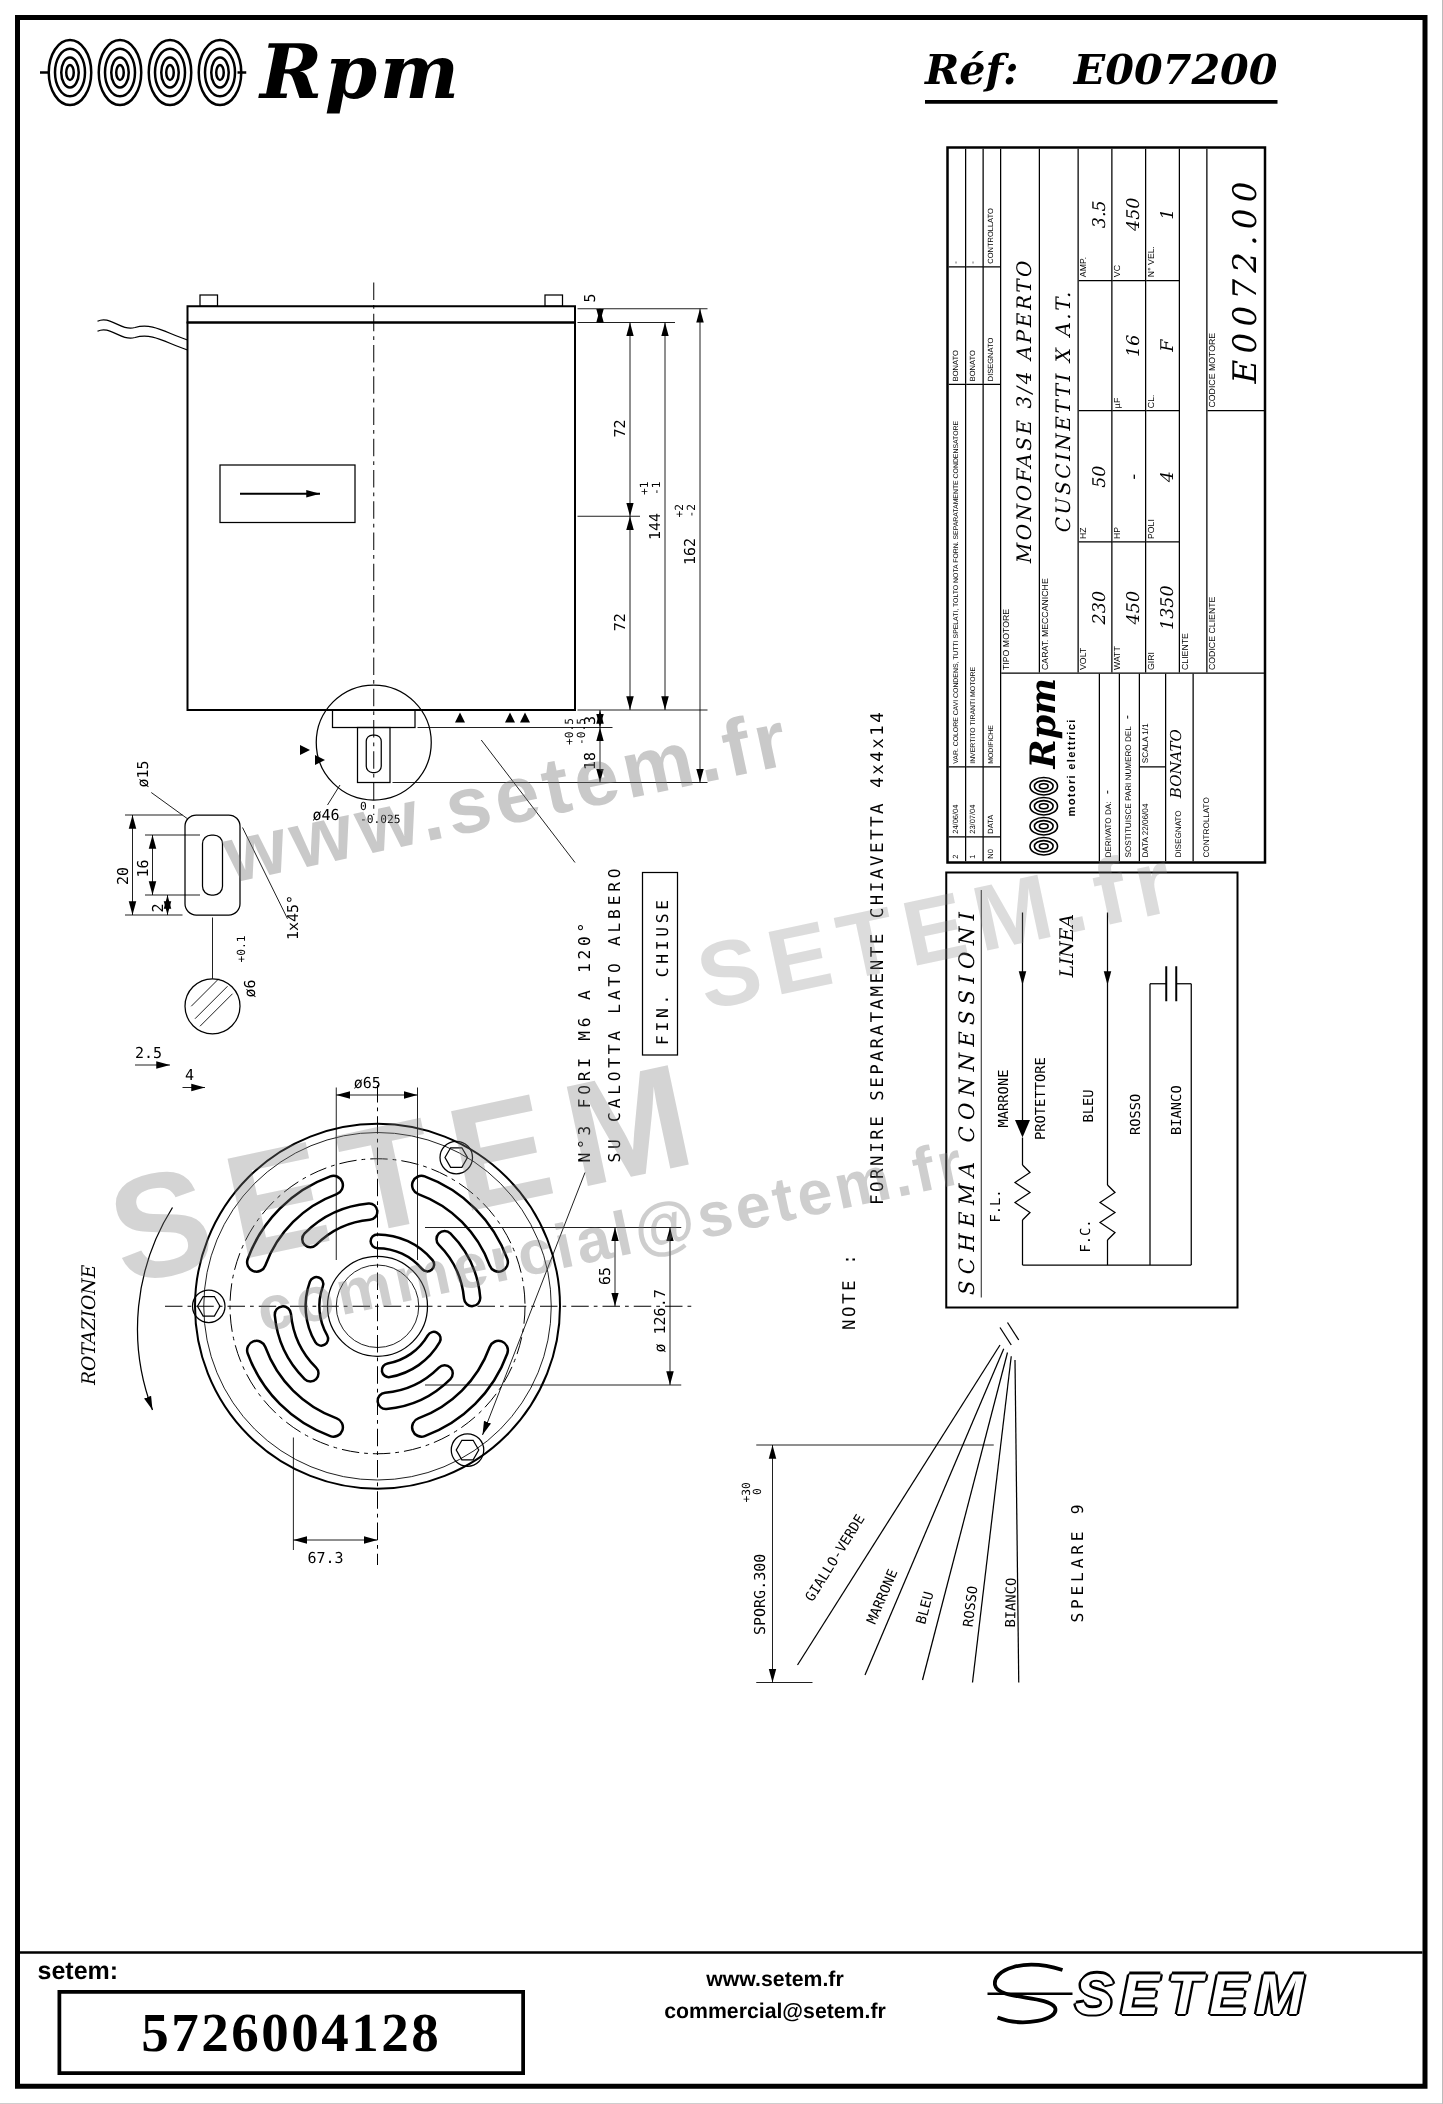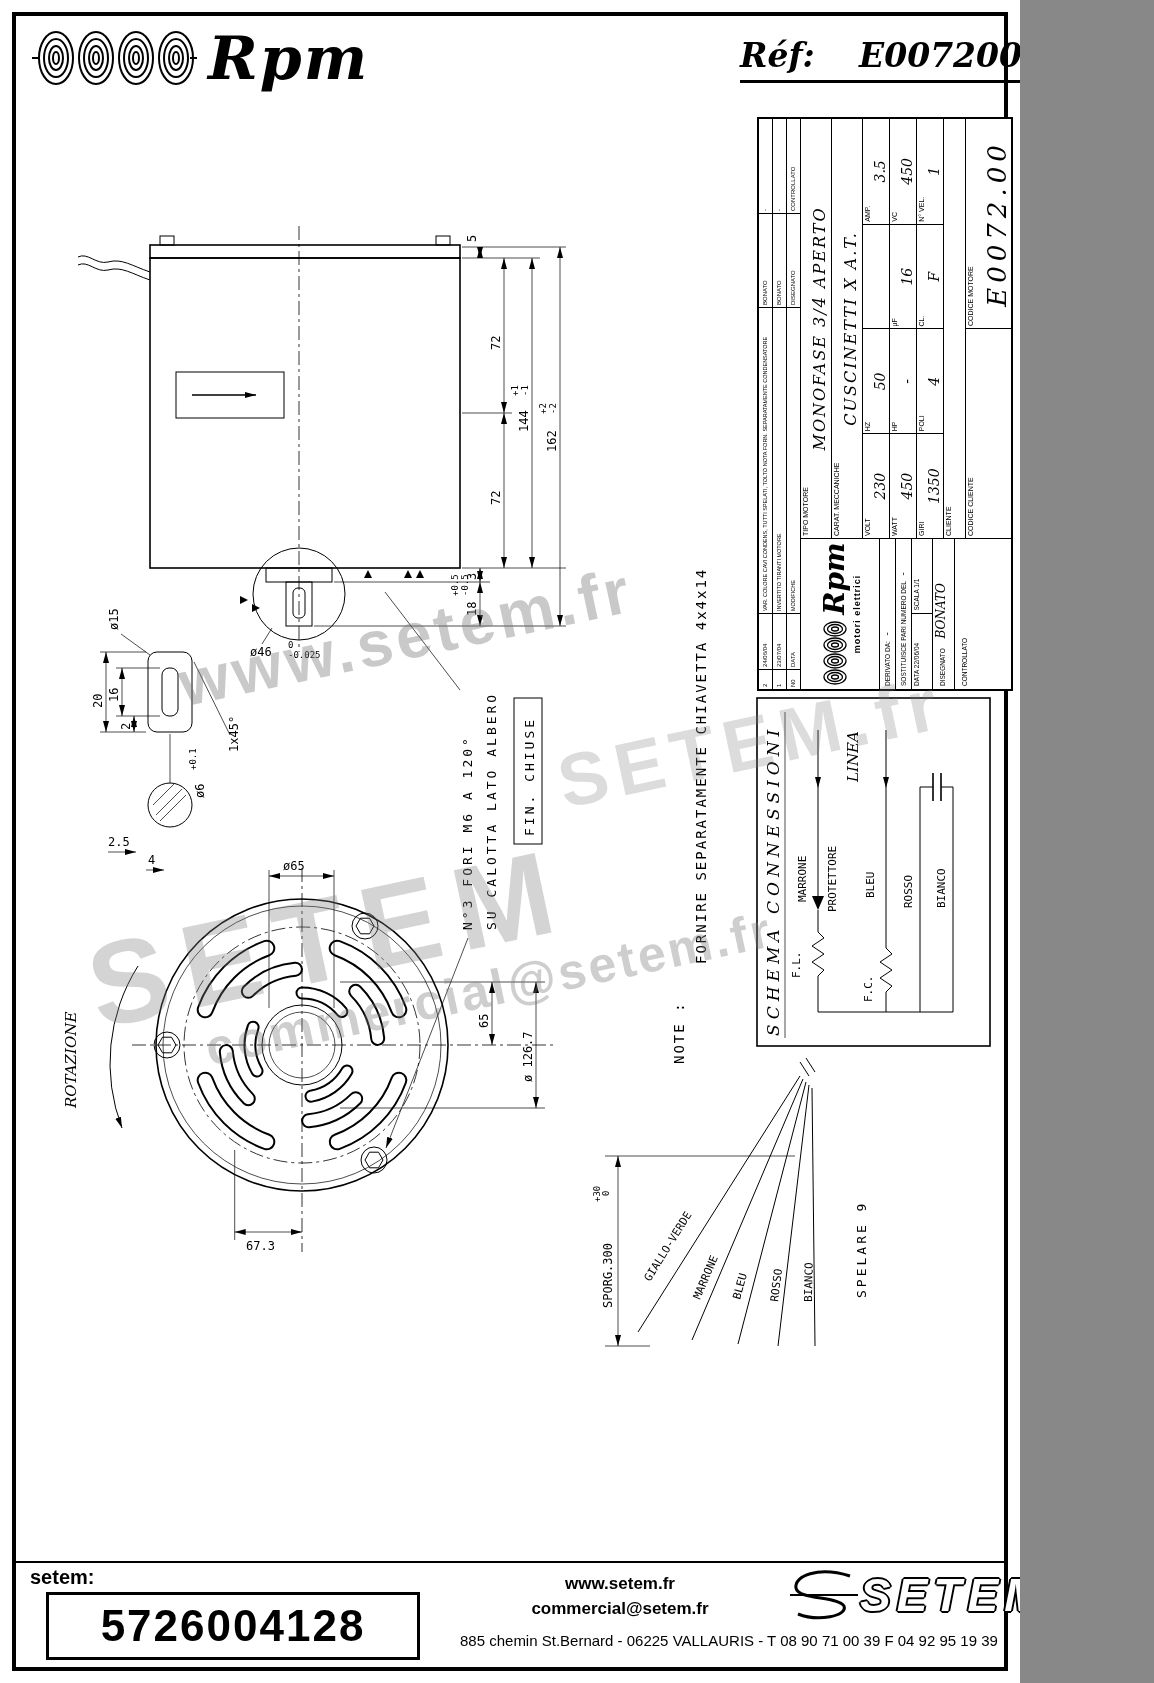--- a/index.html
+++ b/index.html
@@ -1,16 +1,16 @@
 <!DOCTYPE html>
 <html><head>
 <meta charset="utf-8">
 <style>
   html,body{margin:0;padding:0;background:#888;}
-  .page{position:relative;width:1020px;height:1683px;background:#fff;overflow:hidden;
+  .page{position:relative;width:1154px;height:1683px;background:#fff;overflow:hidden;
         font-family:"Liberation Sans",sans-serif;color:#000;}
   .frame{position:absolute;left:12px;top:12px;right:12px;bottom:12px;border:4px solid #000;z-index:0;}
 
   
   .logo{position:absolute;left:30px;top:26px;display:flex;align-items:center;z-index:2;}
   .brand{margin-left:10px;font:italic bold 60px "DejaVu Serif",serif;letter-spacing:2px;line-height:1;}
   .refblock{position:absolute;left:740px;top:36px;width:282px;display:flex;justify-content:space-between;
             font:italic bold 33px "DejaVu Serif",serif;border-bottom:3px solid #000;padding-bottom:5px;z-index:2;}
 
   
@@ -73,21 +73,21 @@
   .wm1{left:175px;top:600px;font-size:64px;letter-spacing:4px;color:rgba(120,120,120,0.40);transform:rotate(-12deg);}
   .wm4{left:555px;top:700px;font-size:74px;letter-spacing:8px;color:rgba(130,130,130,0.28);transform:rotate(-12deg);}
   .wm2{left:85px;top:870px;font-size:118px;letter-spacing:16px;color:rgba(125,125,125,0.33);transform:rotate(-12deg);}
   .wm3{left:200px;top:960px;font-size:50px;letter-spacing:3px;color:rgba(120,120,120,0.36);transform:rotate(-12deg);}
 
   
   .footer-line{position:absolute;left:16px;right:16px;top:1561px;border-top:2px solid #000;z-index:2;}
   .code-label{position:absolute;left:30px;top:1566px;font-weight:bold;font-size:20px;z-index:2;}
   .code-box{position:absolute;left:46px;top:1592px;width:368px;height:62px;border:3px solid #000;
             display:flex;align-items:center;justify-content:center;font-weight:bold;font-size:44px;
-            letter-spacing:2px;z-index:2;}
+            letter-spacing:2px;z-index:2;font-family:Liberation Serif, serif;}
   .footer-center{position:absolute;left:470px;top:1572px;width:300px;text-align:center;z-index:2;}
   .footer-center div{font-weight:bold;font-size:17px;line-height:1.45;}
   .setem-logo{position:absolute;left:788px;top:1566px;display:flex;align-items:center;z-index:2;}
   .setem-text{font:italic bold 46px "Liberation Sans",sans-serif;color:#fff;letter-spacing:6px;
               text-shadow:-2px 0 #000,2px 0 #000,0 -2px #000,0 2px #000,-1px -1px #000,1px 1px #000,-1px 1px #000,1px -1px #000;}
   .footer-address{position:absolute;left:460px;top:1632px;font-size:15px;z-index:2;}
 </style>
 </head>
 <body>
 
@@ -519,14 +519,13 @@
   </div>
   <div class="setem-logo">
     <svg width="72" height="58" viewBox="0 0 72 58">
       <g stroke="#000" stroke-width="3" fill="none">
         <path d="M62,10 C30,0 6,10 8,22 C10,34 50,30 56,40 C60,50 30,56 10,48"></path>
         <line x1="2" y1="29" x2="70" y2="29" stroke-width="2"></line>
       </g>
     </svg>
     <span class="setem-text">SETEM</span>
   </div>
-  <div class="footer-address">885 chemin St.Bernard  -  06225 VALLAURIS  -  T 08 90 71 00 39   F 04 92 95 19 39</div>
 </div>
 
 </body></html>

